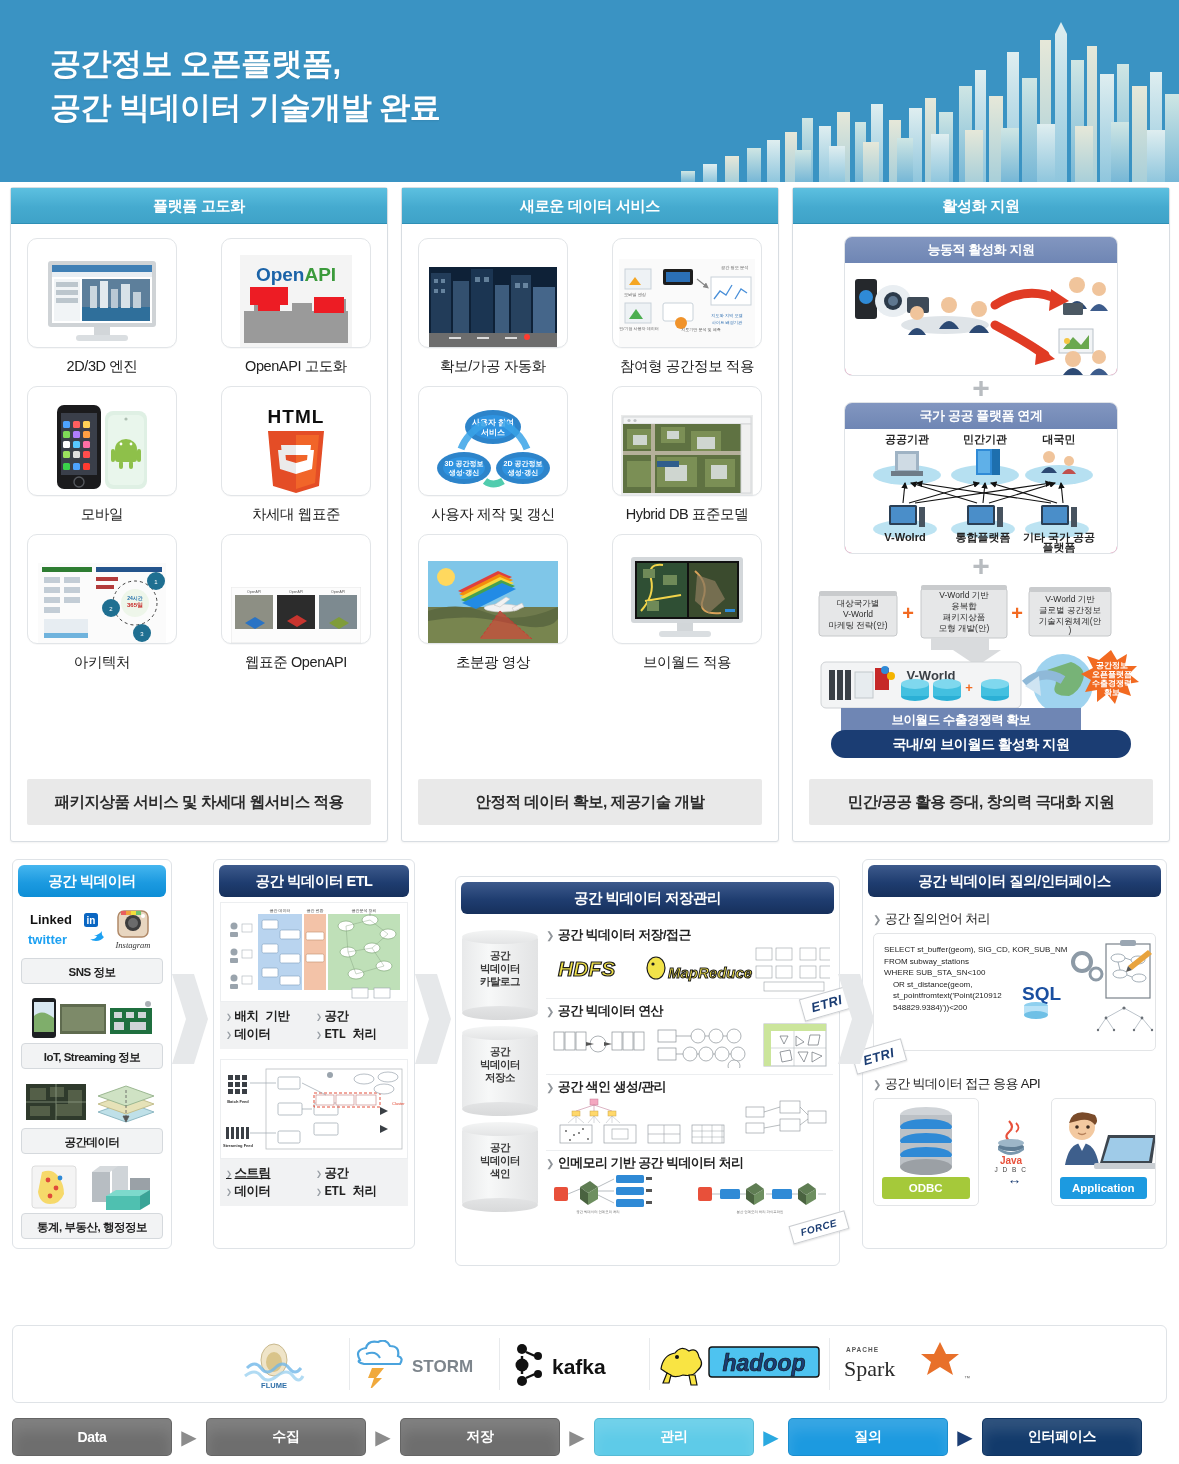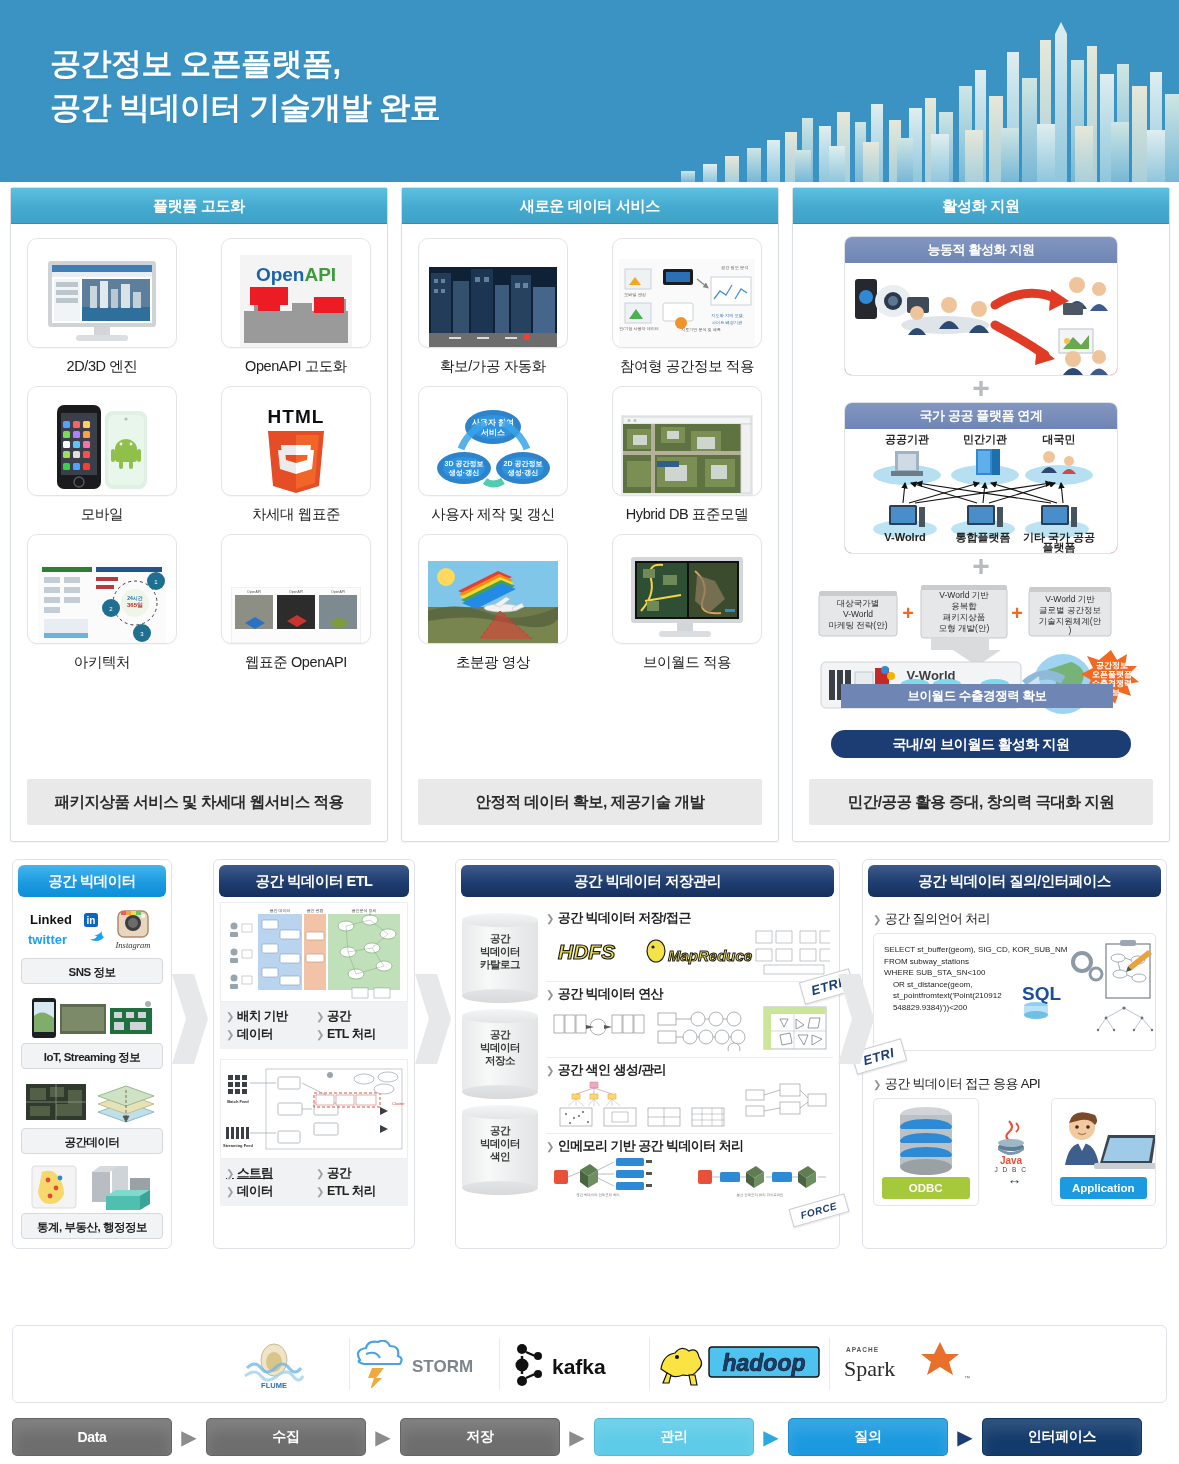--- a/index.html
+++ b/index.html
@@ -70,41 +70,41 @@
   .p3-bar-blue { width: 274px; margin: 0 auto; height: 24px; line-height:24px; text-align:center;
      background:#6f86b4; color:#fff; font-size:12.5px; font-weight:bold; letter-spacing:-0.4px;}
   .p3-bar-navy { width: 300px; margin: 4px auto 0; height: 28px; line-height:28px; text-align:center;
      background:#1b3d73; color:#fff; font-size:14px; font-weight:bold; border-radius: 14px; letter-spacing:-0.4px;}
 
   
   .bottom-section { position: relative; width: 1179px; padding: 0 10px; }
   .bpanel { position: absolute; background: #fff; border: 1px solid #dfe3e7; border-radius: 6px; }
   .bpanel.b1 { left: 12px;  top: 5px; width: 160px; height: 390px; }
   .bpanel.b2 { left: 213px; top: 5px; width: 202px; height: 390px; }
-  .bpanel.b3 { left: 455px; top: 5px; width: 385px; height: 390px; }
+  .bpanel.b3 { left: 455px; top: 22px; width: 385px; height: 390px; }
   .bpanel.b4 { left: 862px; top: 5px; width: 305px; height: 390px; }
 
   .btn-head {
     margin: 5px; height: 32px; line-height: 32px; text-align: center; border-radius: 6px;
     color: #fff; font-size: 14.5px; font-weight: bold; letter-spacing: -0.5px;
   }
   .btn-head.cyan  { background: linear-gradient(180deg,#45b6ef 0%, #1c9ae0 55%, #0d8ed6 100%); }
   .btn-head.navy  { background: linear-gradient(180deg,#3d5a8c 0%, #1f3d70 55%, #16305c 100%); }
 
   .src-list { padding: 4px 8px 0; }
   .src-img { height: 52px; display: flex; align-items: center; justify-content: center; gap: 6px; }
   .src-label {
     border: 1px solid #d5d9dd; border-radius: 4px; background: #f2f3f4;
     height: 26px; line-height: 26px; text-align: center;
     font-size: 11.5px; color: #222; font-weight: bold; letter-spacing: -0.5px; margin-bottom: 7px;
   }
 
   .etl-card { margin: 4px 6px 0; }
   .etl-img { height: 100px; border: 1px solid #eceef0; background: #fff; display:flex; align-items:center; justify-content:center; overflow:hidden;}
-  .etl-bullets { background:#f1f2f3; padding: 6px 6px; display: grid; grid-template-columns: 1fr 1fr; gap: 1px 4px; }
+  .etl-bullets { background:#f1f2f3; padding: 6px 6px; display: grid; grid-template-columns: 1fr 1fr; gap: 1px 4px; font-family: Liberation Mono, monospace; }
   .bul { font-size: 12.5px; color: #222; font-weight: bold; letter-spacing: -0.5px; white-space: nowrap; }
   .bul::before { content: "\276F"; color: #9aa0a6; font-size: 10px; margin-right: 3px; }
 
   .store-wrap { display: flex; padding: 4px 6px 0; gap: 8px; }
   .cyl-col { width: 76px; padding-top: 14px; display: flex; flex-direction: column; gap: 20px; }
   .cyl {
     width: 76px; height: 76px; position: relative;
     background: linear-gradient(90deg,#e8e9ea 0%, #f7f8f8 35%, #e2e3e4 100%);
     border-radius: 6px / 2px;
   }
@@ -756,21 +756,21 @@
           <path d="M214 104 q18 -16 38 -4" stroke="#8fb9d8" stroke-width="9" fill="none"></path>
           <polygon points="228,96 214,106 230,116" fill="#cfe4f2"></polygon>
           <g>
             <polygon fill="#f26a21" points="300,70 306,80 316,74 314,86 326,86 318,94 328,102 316,104 320,116 308,112 304,124 296,114 286,122 286,110 274,112 280,100 270,94 282,88 276,76 288,80"></polygon>
             <text x="301" y="88" text-anchor="middle" font-size="8" font-weight="bold" fill="#fff">공간정보</text>
             <text x="301" y="97" text-anchor="middle" font-size="8" font-weight="bold" fill="#fff">오픈플랫폼</text>
             <text x="301" y="106" text-anchor="middle" font-size="8" font-weight="bold" fill="#fff">수출경쟁력</text>
             <text x="301" y="115" text-anchor="middle" font-size="8" font-weight="bold" fill="#fff">확보</text>
           </g>
         </svg>
-        <div class="p3-bar-blue" style="position:absolute;left:30px;top:104px;width:272px;">브이월드 수출경쟁력 확보</div>
+        <div class="p3-bar-blue" style="position:absolute;left:30px;top:128px;width:240px;">브이월드 수출경쟁력 확보</div>
         <div class="p3-bar-navy" style="position:absolute;left:20px;top:146px;width:300px;">국내/외 브이월드 활성화 지원</div>
       </div>
     </div>
     <div class="panel-footer">민간/공공 활용 증대, 창의력 극대화 지원</div>
   </div>
 </div>
 
 <div class="bottom-section" style="height:560px;">
 
   <svg class="arrow-conn" style="left:172px; top:120px;" viewBox="0 0 36 90">

